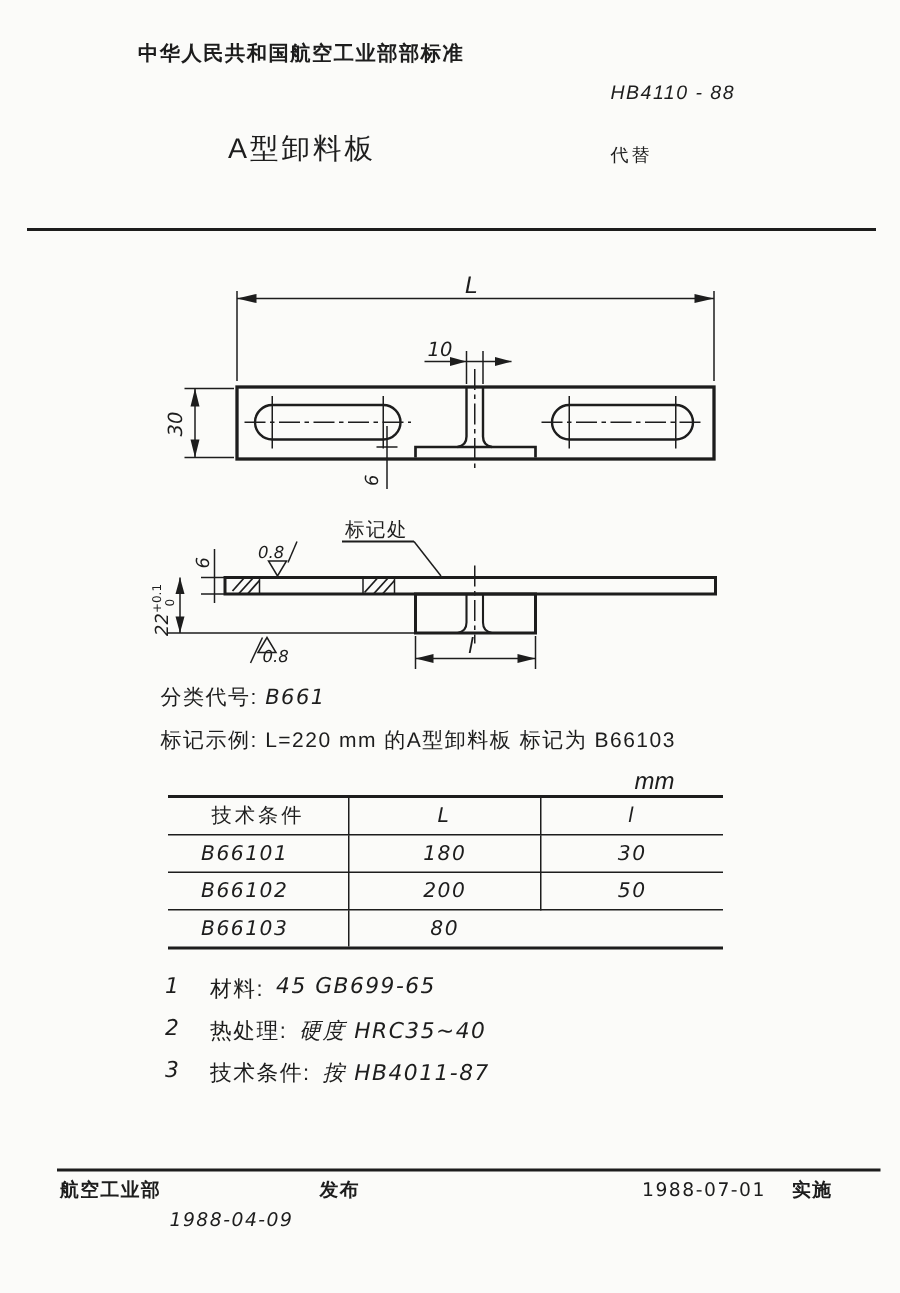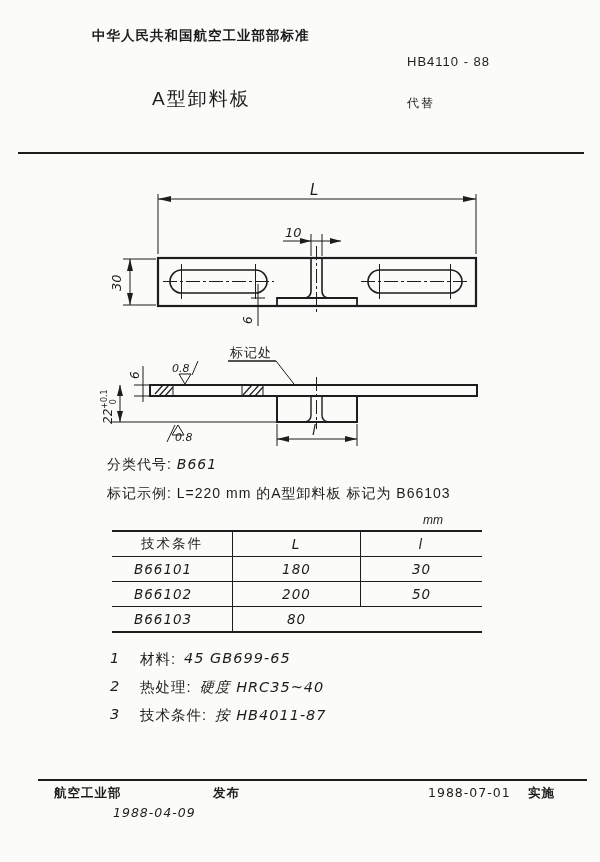--- a/index.html
+++ b/index.html
@@ -4,31 +4,31 @@
 <style>
   html,body{margin:0;padding:0;}
   body{
     width:600px;height:862px;position:relative;
     background:#fbfbf9;color:#1d1d1d;
     font-family:"Liberation Sans","DejaVu Sans",sans-serif;
     overflow:hidden;
   }
   .abs{position:absolute;}
   .hdr-org{left:92px;top:27px;font-size:13.5px;font-weight:bold;letter-spacing:1px;}
-  .hdr-no{left:407px;top:54px;font-size:13px;letter-spacing:1px;}
+  .hdr-no{left:407px;top:54px;font-size:13px;font-style:italic;letter-spacing:1px;}
   .hdr-title{left:152px;top:86px;font-size:19px;letter-spacing:2px;}
   .hdr-sub{left:407px;top:95px;font-size:12px;letter-spacing:2px;}
   .rule-top{left:18px;top:152px;width:566px;height:2px;background:#1d1d1d;}
   .rule-foot{left:38px;top:779px;width:549px;height:2px;background:#1d1d1d;}
   svg{position:absolute;left:0;top:0;}
   svg text{font-family:"DejaVu Sans","Liberation Sans",sans-serif;fill:#1d1d1d;}
   .class-line{left:107px;top:456px;font-size:14px;letter-spacing:1px;}
   .example-line{left:107px;top:485px;font-size:14px;letter-spacing:1px;}
   .hand{font-style:italic;font-family:"DejaVu Sans",sans-serif;}
-  .unit-label{left:423px;top:513px;font-size:12px;font-style:italic;text-align:right;}
+  .unit-label{left:423px;top:513px;font-size:16px;font-style:italic;text-align:right;}
   .spec-table{
     left:112px;top:530px;width:370px;
     display:grid;grid-template-columns:120px 128px 122px;
     border-top:2.5px solid #1d1d1d;border-bottom:2.5px solid #1d1d1d;
     font-size:13.5px;
   }
   .spec-table .cell{
     height:24px;line-height:24px;border-bottom:1.5px solid #1d1d1d;
     text-align:center;
   }
@@ -37,21 +37,21 @@
   .spec-table .c2{border-left:1.5px solid #1d1d1d;}
   .spec-table .code{text-align:left;padding-left:22px;font-style:italic;font-family:"DejaVu Sans",sans-serif;letter-spacing:1px;}
   .spec-table .num{font-style:italic;font-family:"DejaVu Sans",sans-serif;letter-spacing:1px;}
   .spec-table .hd{letter-spacing:2px;}
   .notes{left:110px;top:650px;font-size:14.5px;}
   .note-row{margin-bottom:9px;display:flex;}
   .note-no{width:30px;font-style:italic;font-family:"DejaVu Sans",sans-serif;}
   .note-label{letter-spacing:1px;margin-right:8px;}
   .note-val{font-style:italic;font-family:"DejaVu Sans",sans-serif;letter-spacing:1px;}
   .foot{top:785px;font-size:12.5px;font-weight:bold;letter-spacing:1px;}
-  .f-org{left:40px;margin-left:14px;}
+  .f-org{left:40px;}
   .f-d1{left:113px;font-weight:normal;font-style:italic;font-family:"DejaVu Sans",sans-serif;margin-top:20px;}
   .f-pub{left:213px;}
   .f-d2{left:428px;font-weight:normal;font-family:"DejaVu Sans",sans-serif;}
   .f-imp{left:528px;}
 </style>
 </head>
 <body>
 
 <div class="abs hdr-org">中华人民共和国航空工业部部标准</div>
 <div class="abs hdr-no">HB4110 - 88</div>

